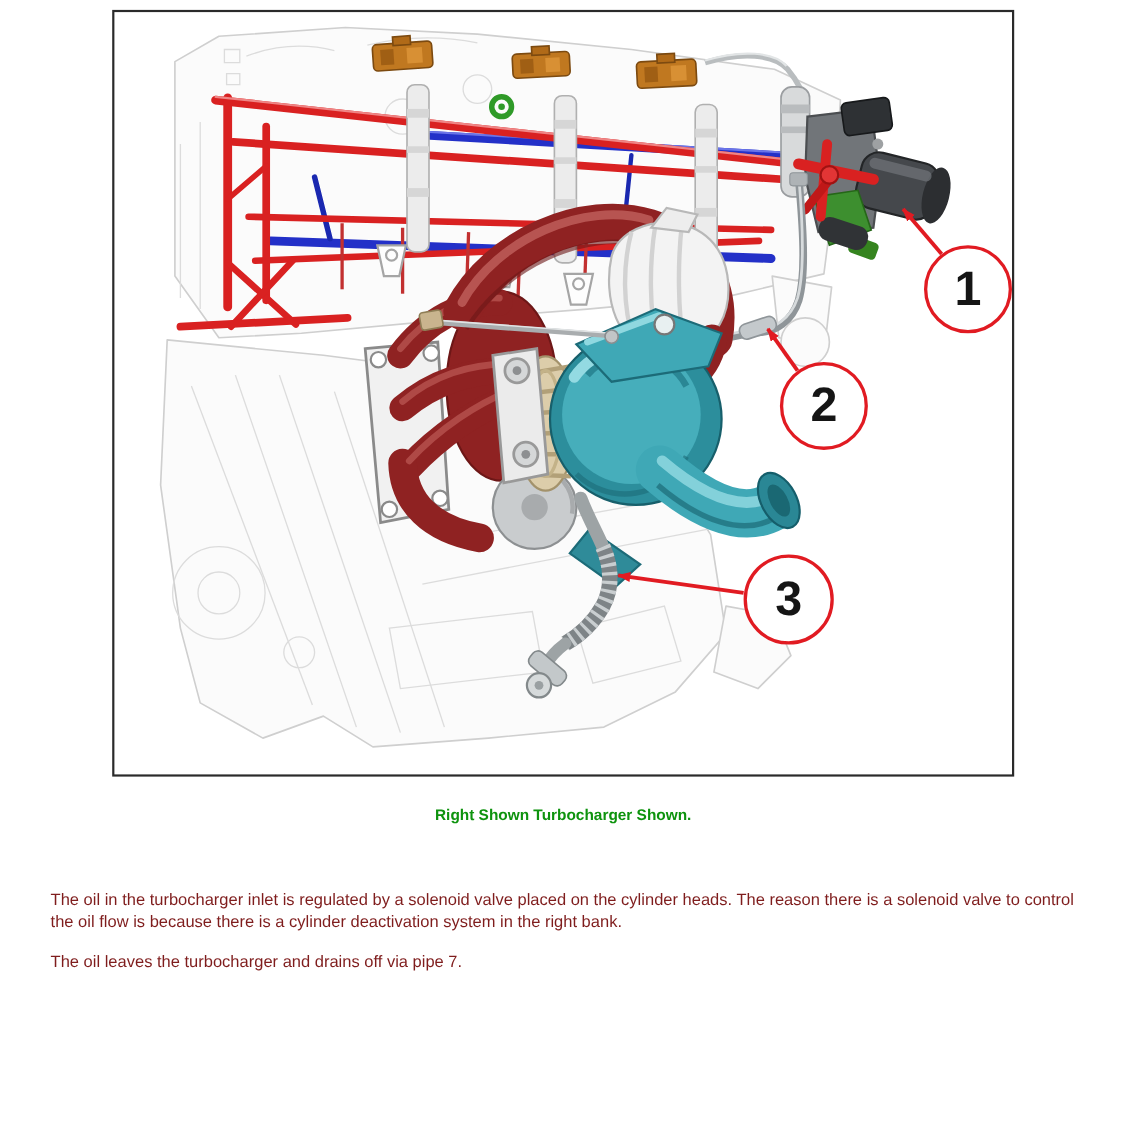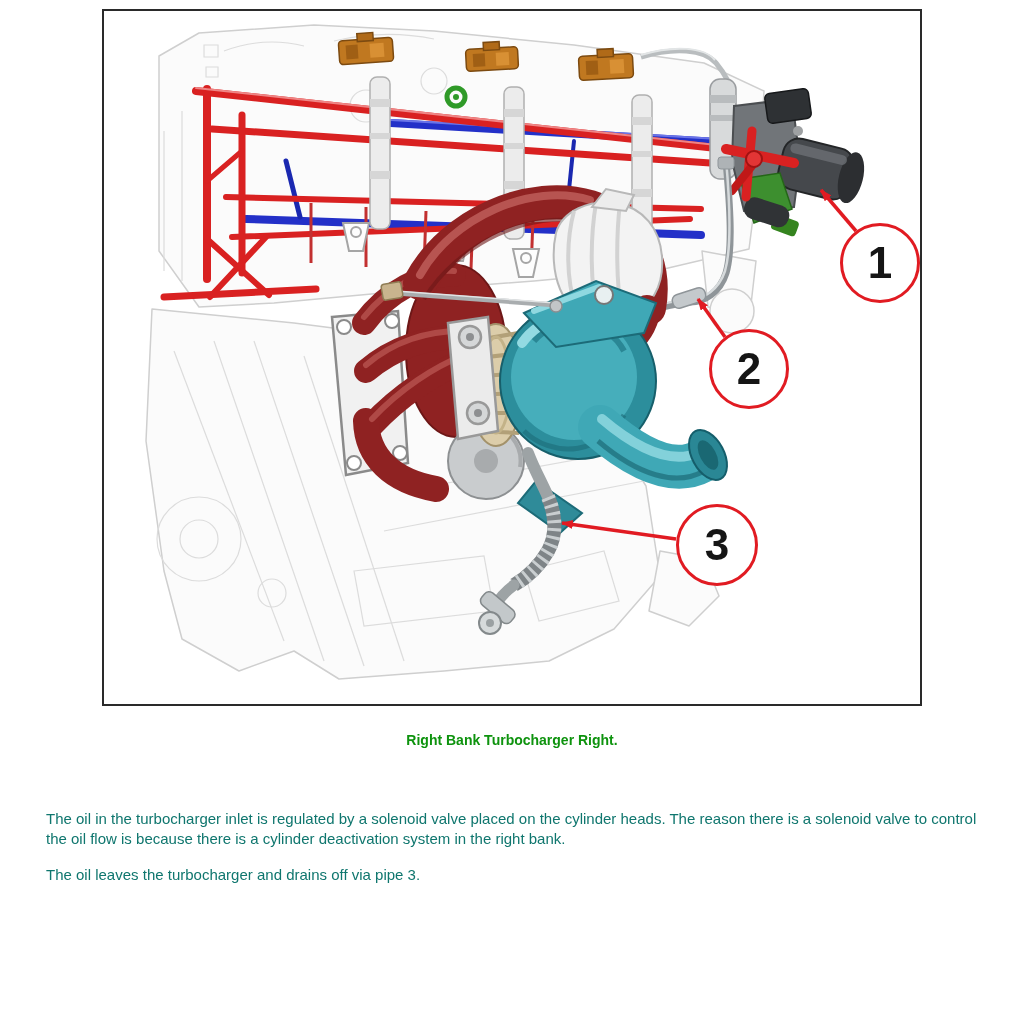--- a/index.html
+++ b/index.html
@@ -10,21 +10,21 @@
   .figure-frame svg{position:absolute;left:0;top:0;width:816px;height:693px;}
   .callout{position:absolute;border:3px solid #e11b22;border-radius:50%;background:#ffffff;
        display:flex;align-items:center;justify-content:center;
        font-weight:700;color:#151515;box-sizing:border-box;}
   .callout-1{left:736px;top:212px;width:80px;height:80px;font-size:44px;}
   .callout-2{left:605px;top:318px;width:80px;height:80px;font-size:44px;}
   .callout-3{left:572px;top:493px;width:82px;height:82px;font-size:44px;}
   .figure-caption{position:absolute;left:0;top:732px;width:1024px;text-align:center;
        font-size:14px;font-weight:700;color:#0e930e;}
   .body-text{position:absolute;left:46px;top:809px;width:936px;}
-  .body-text p{margin:0 0 16px 0;font-size:15px;line-height:20px;color:#0f766e;}
+  .body-text p{margin:0 0 16px 0;font-size:15px;line-height:20px;color:#7f1d1d;}
 </style>
 </head>
 <body>
 
 <div class="figure-frame">
   <svg viewBox="0 0 816 693">
     <defs>
       <marker id="ah" markerWidth="13" markerHeight="10" refX="11" refY="4.5" orient="auto" markerUnits="userSpaceOnUse">
         <path d="M0,0 L12,4.5 L0,9 Z" fill="#e11b22"></path>
       </marker>
@@ -292,18 +292,18 @@
     <span>1</span>
   </div>
   <div class="callout callout-2">
     <span>2</span>
   </div>
   <div class="callout callout-3">
     <span>3</span>
   </div>
 </div>
 
-<div class="figure-caption">Right Bank Turbocharger Right.</div>
+<div class="figure-caption">Right Shown Turbocharger Shown.</div>
 
 <div class="body-text">
   <p>The oil in the turbocharger inlet is regulated by a solenoid valve placed on the cylinder heads. The reason there is a solenoid valve to control the oil flow is because there is a cylinder deactivation system in the right bank.</p>
-  <p>The oil leaves the turbocharger and drains off via pipe 3.</p>
+  <p>The oil leaves the turbocharger and drains off via pipe 7.</p>
 </div>
 
 </body></html>

